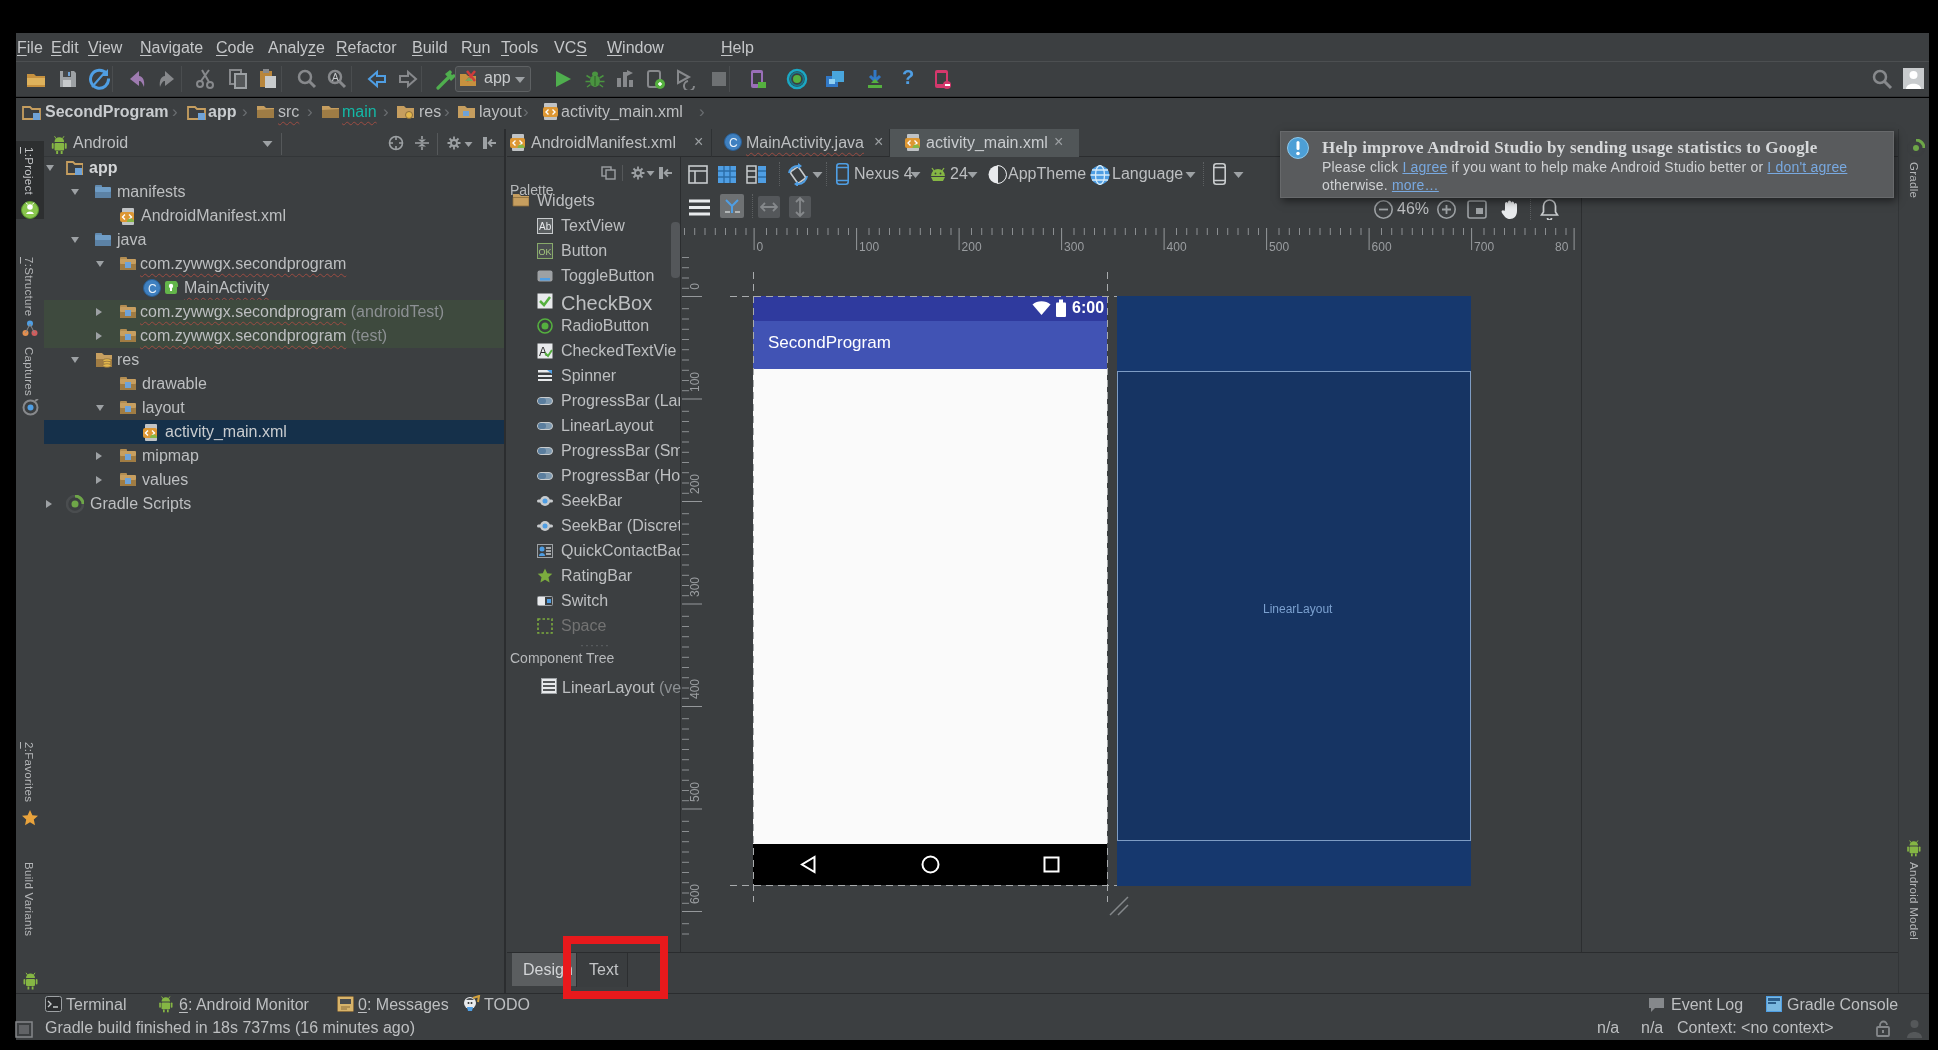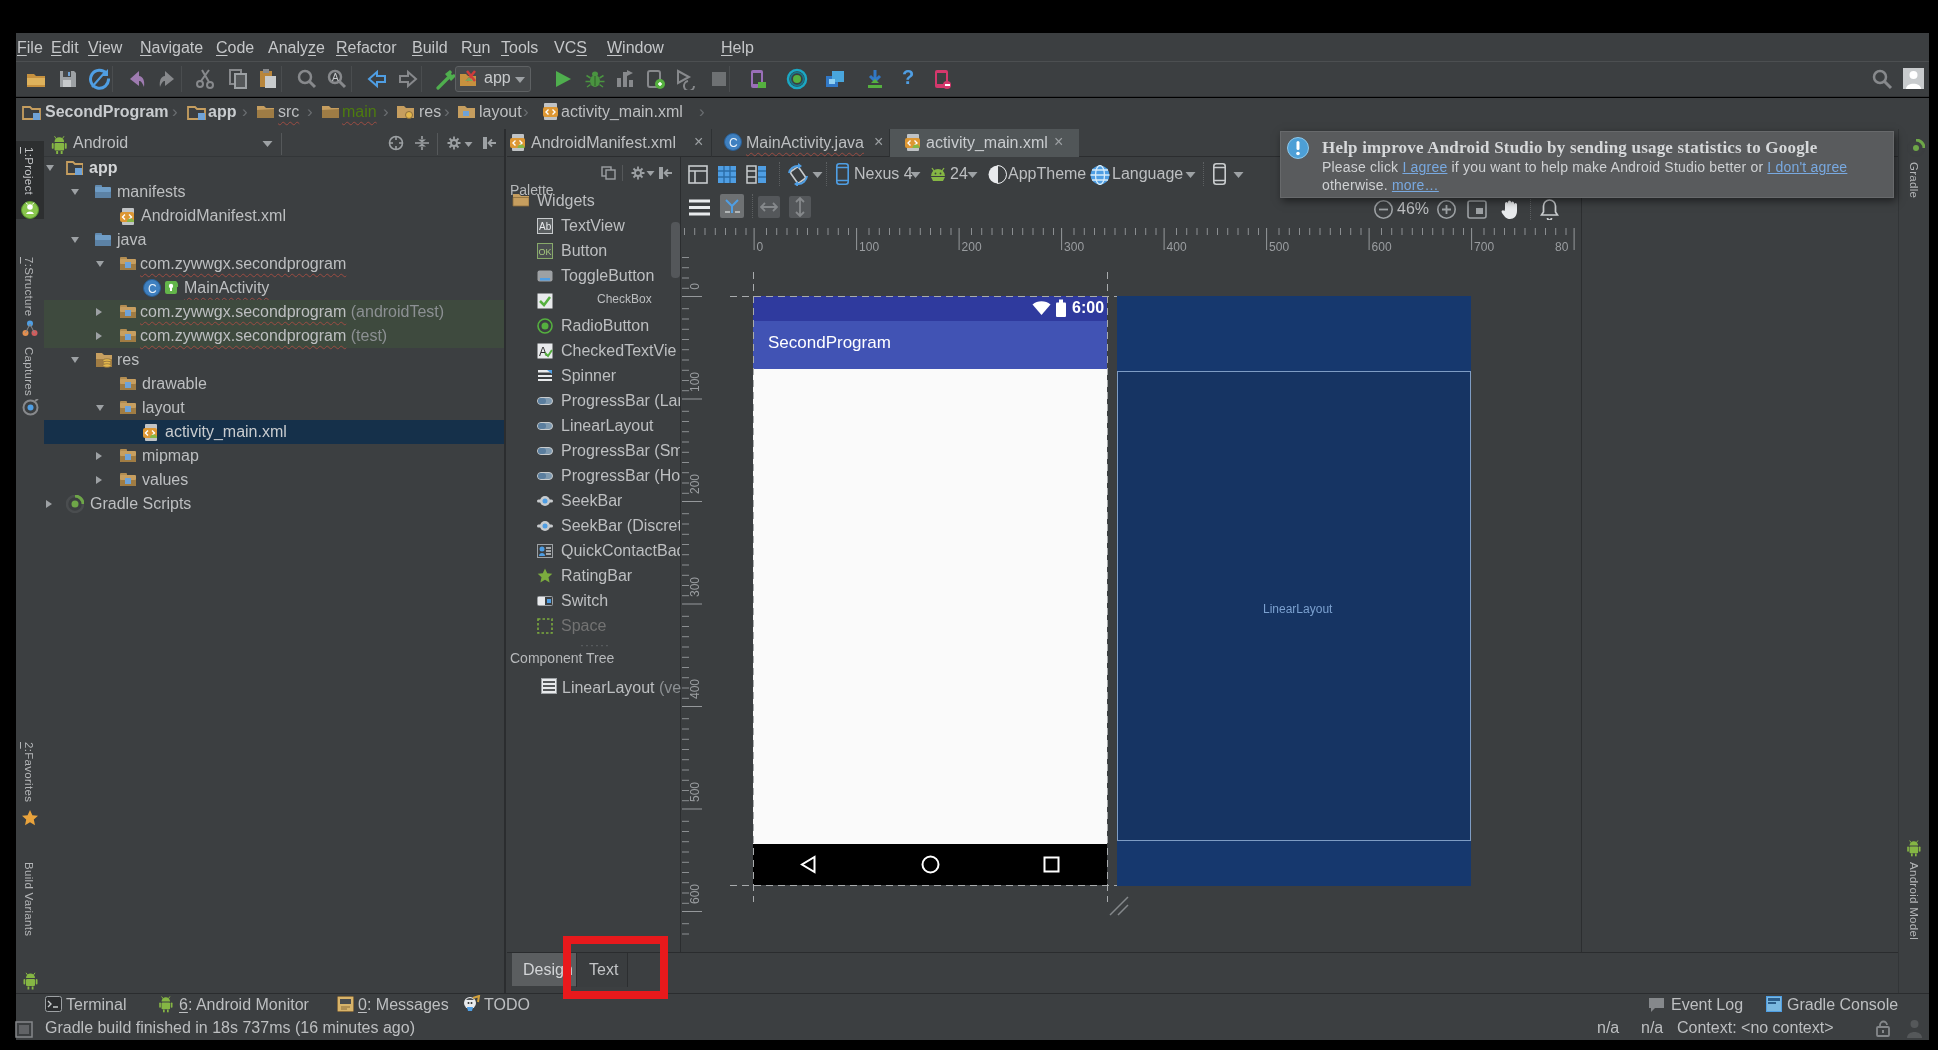--- a/index.html
+++ b/index.html
@@ -189,21 +189,21 @@
 <svg class="ab" style="left:256px;top:104px;" width="18" height="15" viewBox="0 0 18 15">
       <path d="M1 2 h7 l2 2 h8 v10 h-17 z" fill="#c69e5f"></path>
       <path d="M1 6 l17 -1 v9 h-17 z" fill="#9e7c45"></path>
     </svg>
 <div class="ab" style="left:278px;top:103px;font-size:16px;color:#bdbfc1;font-weight:400;white-space:nowrap;"><span class="wavy">src</span></div>
 <div class="ab" style="left:307px;top:102px;font-size:17px;color:#6a6e71;font-weight:400;white-space:nowrap;">›</div>
 <svg class="ab" style="left:321px;top:104px;" width="18" height="15" viewBox="0 0 18 15">
       <path d="M1 2 h7 l2 2 h8 v10 h-17 z" fill="#c69e5f"></path>
       <path d="M1 6 l17 -1 v9 h-17 z" fill="#9e7c45"></path>
     </svg>
-<div class="ab" style="left:342px;top:103px;font-size:16px;color:#4d7c0f;font-weight:400;white-space:nowrap;"><span class="wavy">main</span></div>
+<div class="ab" style="left:342px;top:103px;font-size:16px;color:#14b8a6;font-weight:400;white-space:nowrap;"><span class="wavy">main</span></div>
 <div class="ab" style="left:383px;top:102px;font-size:17px;color:#6a6e71;font-weight:400;white-space:nowrap;">›</div>
 <svg class="ab" style="left:396px;top:104px;" width="18" height="15" viewBox="0 0 18 15">
       <path d="M1 2 h7 l2 2 h8 v10 h-17 z" fill="#c69e5f"></path>
       <circle cx="13" cy="11" r="3.5" fill="#e3b74c" stroke="#8a6d3d"></circle>
     </svg>
 <div class="ab" style="left:419px;top:103px;font-size:16px;color:#bdbfc1;font-weight:400;white-space:nowrap;">res</div>
 <div class="ab" style="left:444px;top:102px;font-size:17px;color:#6a6e71;font-weight:400;white-space:nowrap;">›</div>
 <svg class="ab" style="left:457px;top:104px;" width="18" height="15" viewBox="0 0 18 15">
       <path d="M1 2 h7 l2 2 h8 v10 h-17 z" fill="#c69e5f"></path>
       <rect x="6" y="7" width="6" height="5" fill="#6fa3d8"></rect>
@@ -482,21 +482,21 @@
 <div class="ab" style="left:561px;top:242px;font-size:16px;color:#bdbfc1;font-weight:400;white-space:nowrap;max-width:119px;overflow:hidden;">Button</div>
 <svg class="ab" style="left:537px;top:268px;" width="16" height="16" viewBox="0 0 16 16">
       <rect x="0.5" y="2.5" width="15" height="11" rx="2" fill="#9da1a4"></rect>
       <rect x="3" y="10" width="10" height="2.5" fill="#4f9ee3"></rect>
     </svg>
 <div class="ab" style="left:561px;top:267px;font-size:16px;color:#bdbfc1;font-weight:400;white-space:nowrap;max-width:119px;overflow:hidden;">ToggleButton</div>
 <svg class="ab" style="left:537px;top:293px;" width="16" height="16" viewBox="0 0 16 16">
       <rect x="0.5" y="0.5" width="15" height="15" fill="#e8eaec"></rect>
       <path d="M3 8 l4 4 6 -8" stroke="#55b03f" stroke-width="2.5" fill="none"></path>
     </svg>
-<div class="ab" style="left:561px;top:292px;font-size:12px;color:#bdbfc1;font-weight:400;white-space:nowrap;max-width:119px;overflow:hidden;margin-left:36px;">CheckBox</div>
+<div class="ab" style="left:561px;top:292px;font-size:20px;color:#bdbfc1;font-weight:400;white-space:nowrap;max-width:119px;overflow:hidden;">CheckBox</div>
 <svg class="ab" style="left:537px;top:318px;" width="16" height="16" viewBox="0 0 16 16">
       <circle cx="8" cy="8" r="7" fill="#3c3f41" stroke="#55b03f" stroke-width="1.6"></circle>
       <circle cx="8" cy="8" r="3.5" fill="#55b03f"></circle>
     </svg>
 <div class="ab" style="left:561px;top:317px;font-size:16px;color:#bdbfc1;font-weight:400;white-space:nowrap;max-width:119px;overflow:hidden;">RadioButton</div>
 <svg class="ab" style="left:537px;top:343px;" width="16" height="16" viewBox="0 0 16 16">
       <rect x="0.5" y="0.5" width="15" height="15" fill="#e8eaec"></rect>
       <text x="2" y="13" font-size="12" fill="#2b2b2b">A</text>
       <path d="M8 10 l3 3 4 -6" stroke="#55b03f" stroke-width="2" fill="none"></path>
     </svg>

